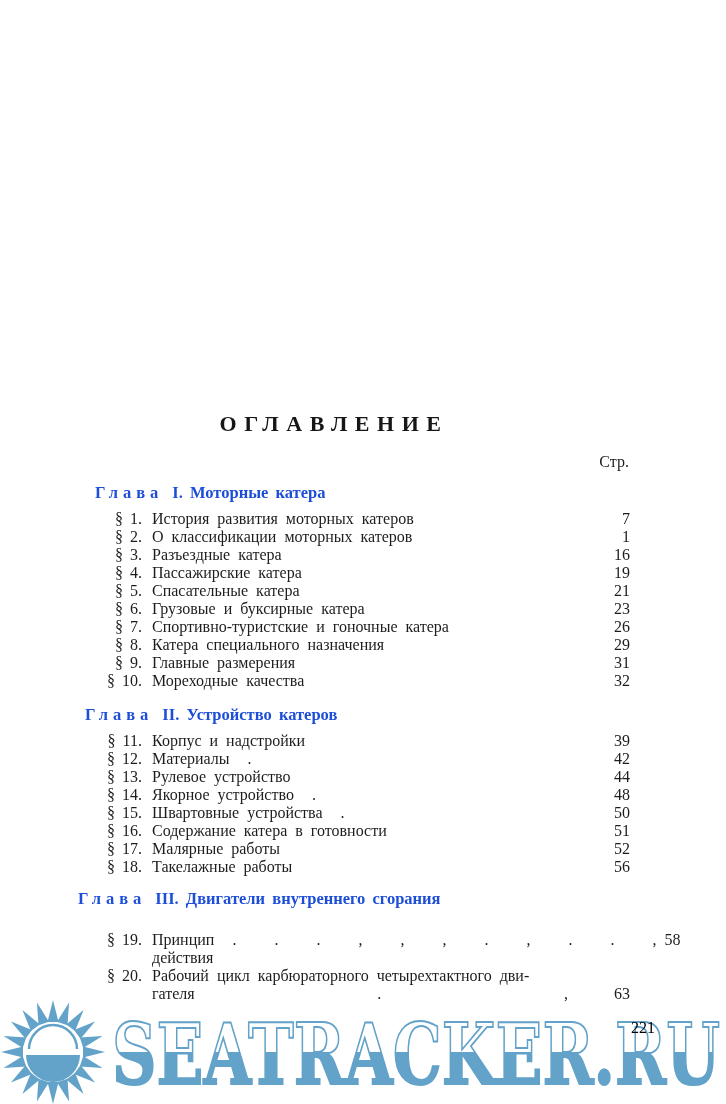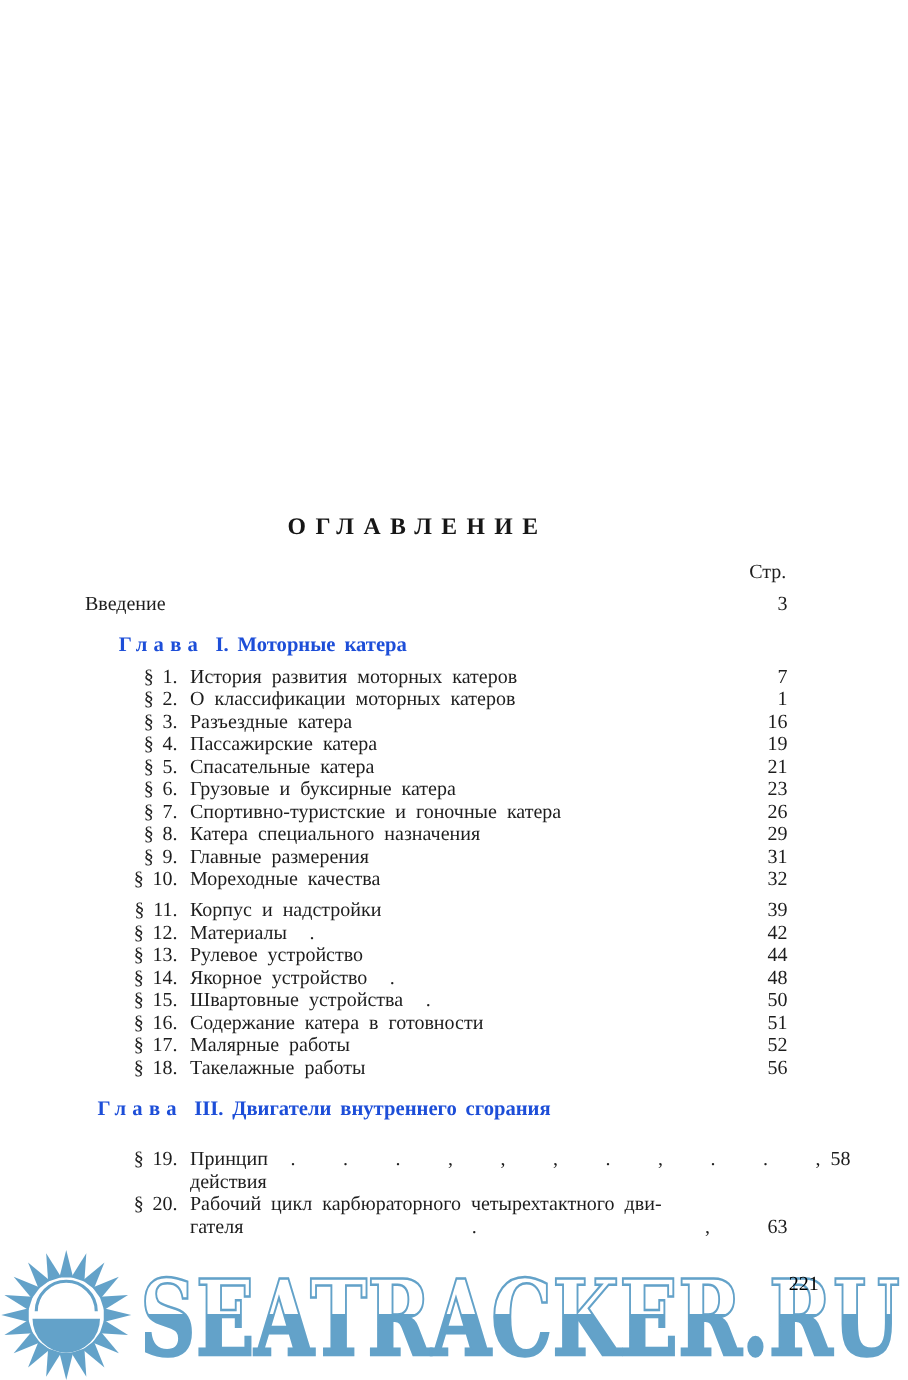--- a/index.html
+++ b/index.html
@@ -12,21 +12,21 @@
     color:#1d1d1d;
   }
   .content{
     position:absolute;
     left:68px;top:0;
     width:562px;
   }
   .doc-title{
     margin:411px 0 0 0;
     padding-right:30px;
-    font-size:19px;
+    font-size:22px;
     font-weight:bold;
     letter-spacing:7.5px;
     text-align:center;
     color:#161616;
   }
   .col-header{
     margin-top:16px;
     text-align:right;
     font-size:16px;
     line-height:17px;
@@ -78,24 +78,20 @@
 </head>
 <body>
 
 <div class="page">
   <div class="content">
 
     <h1 class="doc-title">ОГЛАВЛЕНИЕ</h1>
 
     <div class="col-header">Стр.</div>
 
-    <div class="row intro-row">
-      <span class="ttl" style="margin-left:0">Введение</span>
-      <span class="pg">3</span>
-    </div>
 
     <section class="ch1">
       <h2 class="chapter-heading">
         <span class="sp">Глава</span><span>I. Моторные катера</span>
       </h2>
       <div class="rows">
         <div class="row">
             <span class="num">§ 1.</span>
             <span class="ttl">История развития моторных катеров</span>
             <span class="pg">7</span>
@@ -142,20 +138,23 @@
           </div>
         <div class="row">
             <span class="num">§ 10.</span>
             <span class="ttl">Мореходные качества</span>
             <span class="pg">32</span>
           </div>
       </div>
     </section>
 
     <section class="ch2">
+      <h2 class="chapter-heading">
+        <span class="sp">Глава</span><span>II. Устройство катеров</span>
+      </h2>
       <div class="rows">
         <div class="row">
             <span class="num">§ 11.</span>
             <span class="ttl">Корпус и надстройки</span>
             <span class="pg">39</span>
           </div>
         <div class="row">
             <span class="num">§ 12.</span>
             <span class="ttl">Материалы</span>
             <span class="trail">.</span>

